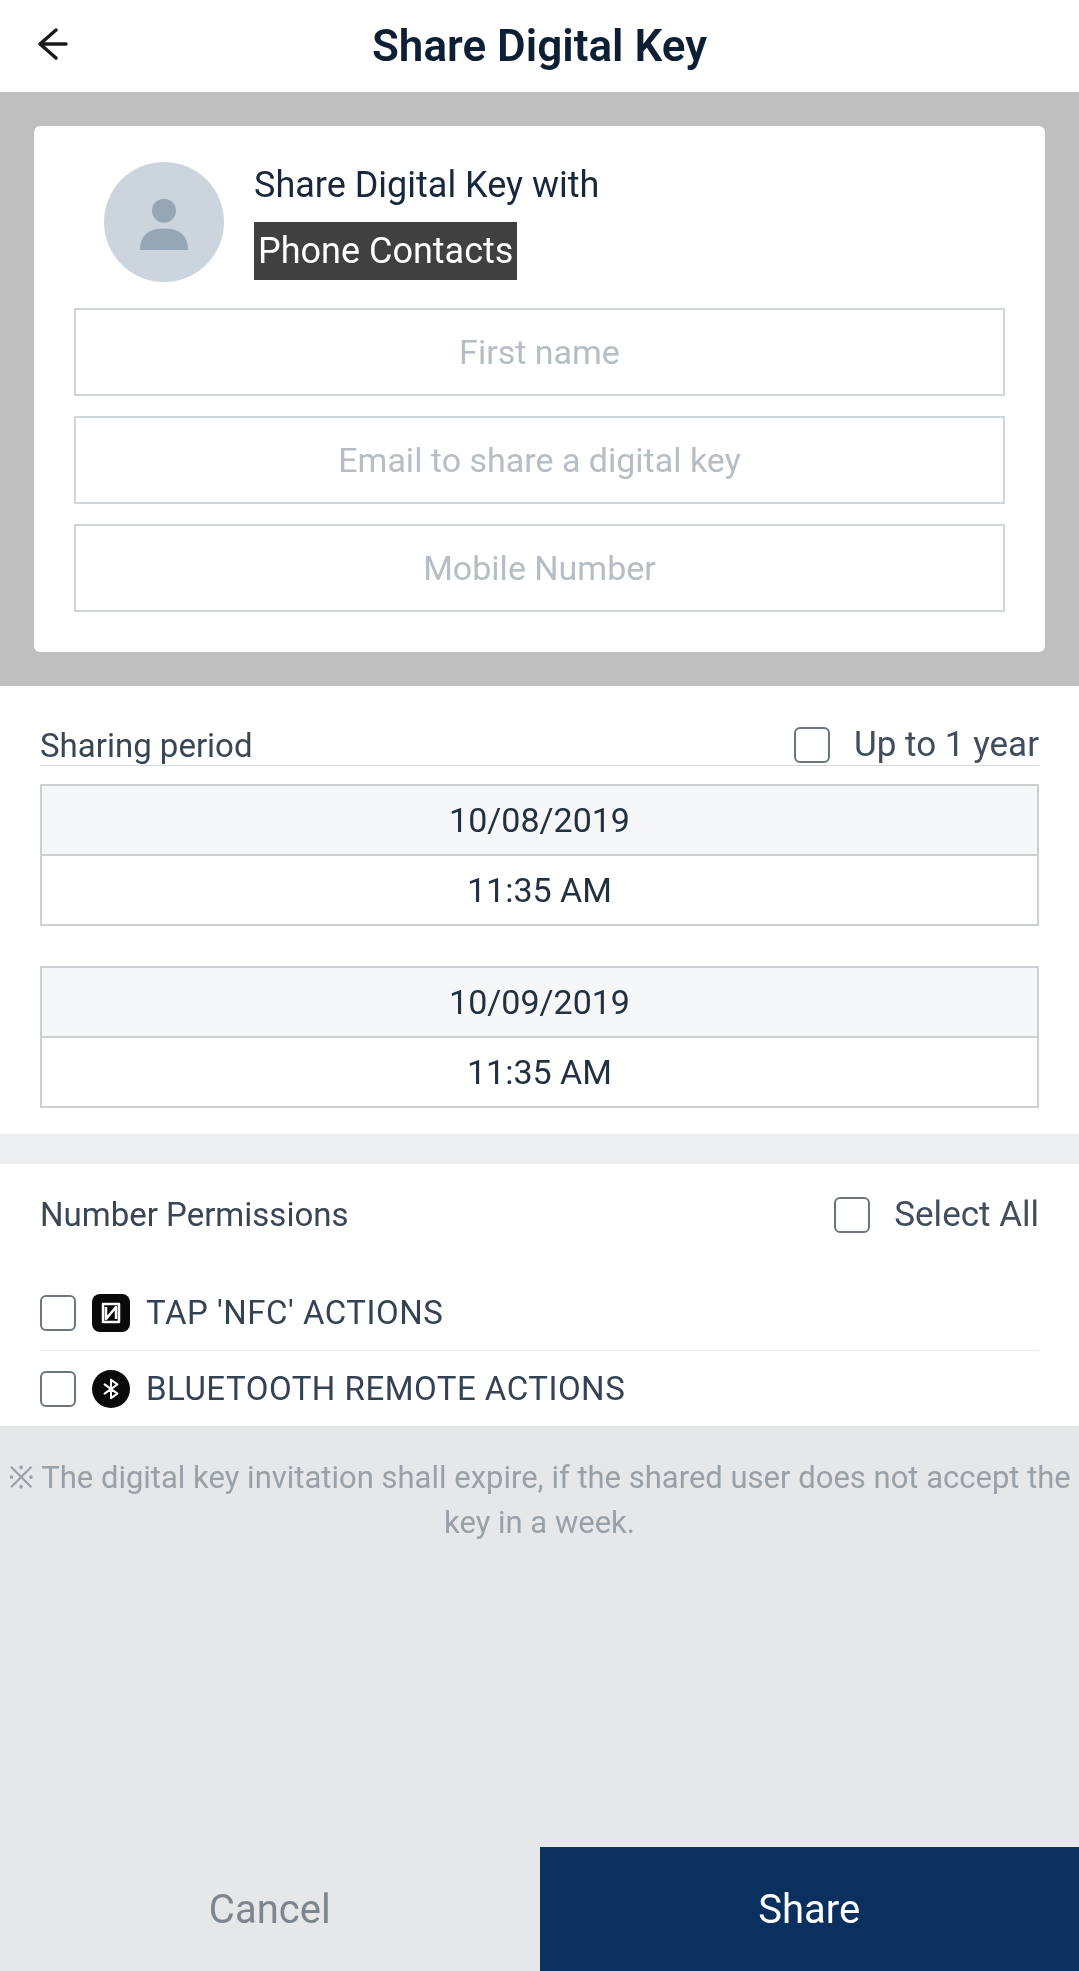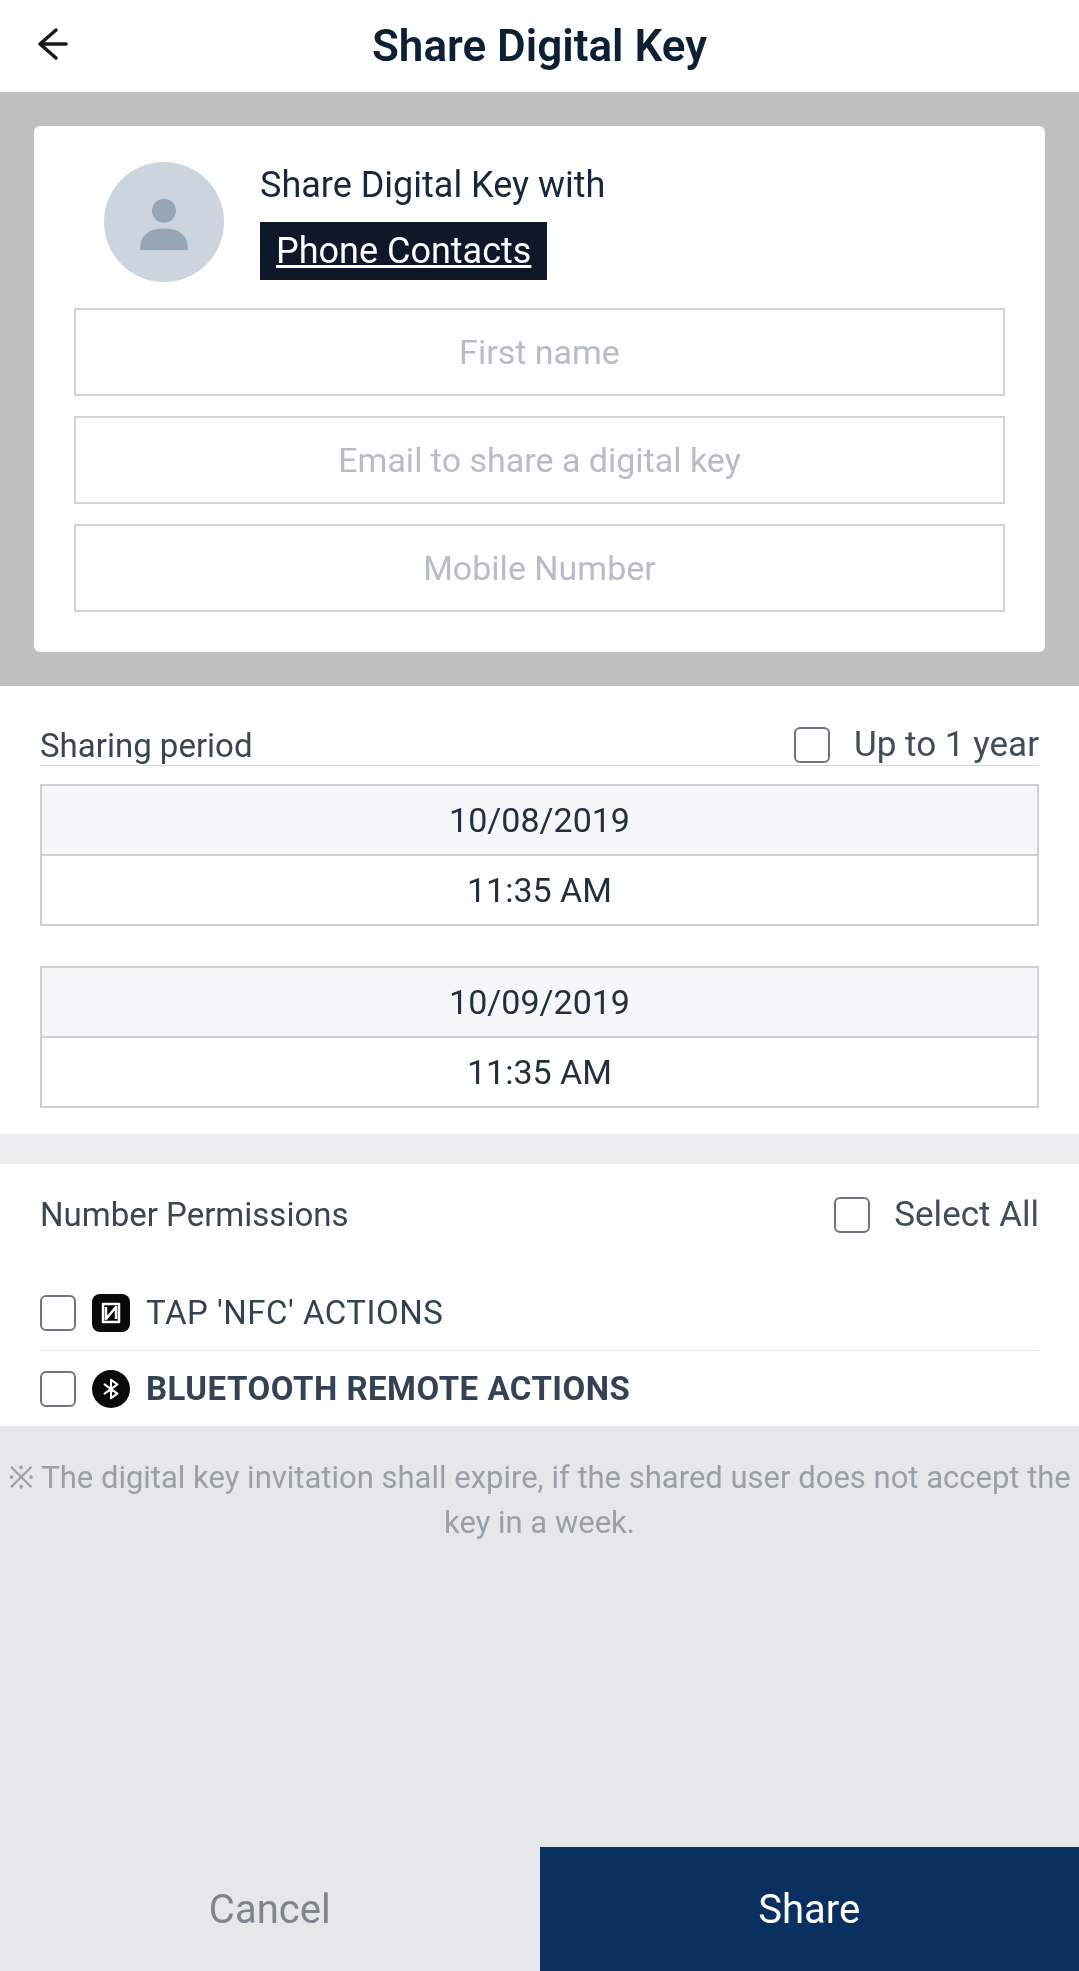--- a/index.html
+++ b/index.html
@@ -5,23 +5,23 @@
     * { box-sizing: border-box; margin: 0; padding: 0; font-family: -apple-system, BlinkMacSystemFont, 'Segoe UI', Roboto, Helvetica, Arial, sans-serif; }
     body { width: 1079px; height: 1971px; background: #fff; display: flex; flex-direction: column; color: #17293f; }
     .header { height: 92px; display: flex; align-items: center; position: relative; background: #fff; }
     .back-btn { position: absolute; left: 30px; top: 50%; transform: translateY(-50%); cursor: pointer; }
     .header-title { flex: 1; text-align: center; font-size: 44px; font-weight: 600; color: #0d1f33; }
     .gray-area { background: #bfbfbf; padding: 34px; }
     .card { background: #fff; border-radius: 6px; padding: 36px 40px 40px 40px; }
     .card-top-row { display: flex; align-items: center; gap: 30px; margin-bottom: 26px; padding-left: 30px; }
     .avatar { width: 120px; height: 120px; border-radius: 50%; background: #ccd4dd; display: flex; align-items: center; justify-content: center; flex-shrink: 0; }
     .avatar svg { width: 80px; height: 80px; }
-    .share-with-col { display: flex; flex-direction: column; gap: 16px; margin-left: 6px; }
+    .share-with-col { display: flex; flex-direction: column; gap: 16px; }
     .share-with-label { font-size: 36px; color: #18273b; }
-    .phone-contacts-btn { background: #0f172a; color: #fff; font-size: 36px; padding: 8px 16px; width: fit-content; cursor: pointer; text-decoration: underline; }
+    .phone-contacts-btn { background: #404040; color: #fff; font-size: 36px; padding: 8px 4px; width: fit-content; cursor: pointer; }
     .name-row { display: flex; gap: 22px; margin-bottom: 20px; }
     .input { border: 2px solid #d0d5da; background: #fff; font-size: 34px; text-align: center; color: #333; padding: 22px 10px; width: 100%; }
     .input::placeholder { color: #b6bdc4; }
     .section-white { background: #fff; padding: 20px 40px 26px 40px; }
     .section-row { display: flex; align-items: flex-end; justify-content: space-between; height: 60px; border-bottom: 1px solid #d6d9dc; }
     .section-label { font-size: 33px; color: #3a4654; }
     .right-check-group { display: flex; align-items: center; gap: 24px; }
     .checkbox { width: 36px; height: 36px; border: 2.5px solid #6d7680; border-radius: 6px; background: #fff; cursor: pointer; }
     .check-label { font-size: 35px; color: #414d5b; }
     .period-row { display: flex; align-items: center; justify-content: space-between; margin-top: 34px; padding: 0 64px; gap: 0; }
@@ -32,21 +32,21 @@
     .chev { width: 28px; height: 40px; }
     .date-time-row { display: flex; gap: 40px; margin-top: 18px; flex-direction: column; }
     .datetime-col { flex: 1; border: 2px solid #cdd0d3; }
     .date-cell, .time-cell { text-align: center; font-size: 34px; padding: 14px 0; color: #22303f; background: #f6f7f8; cursor: pointer; }
     .date-cell { border-bottom: 2px solid #cdd0d3; }
     .time-cell { background: #fff; }
     .gap-strip { height: 30px; background: #eceeef; }
     .perm-section { background: #fff; padding: 30px 40px 0 40px; }
     .perm-header-row { display: flex; justify-content: space-between; align-items: center; margin-bottom: 40px; }
     .perm-item { display: flex; align-items: center; gap: 16px; padding: 18px 0; border-bottom: 1px solid #e5e7e9; }
-    .perm-item:last-of-type { border-bottom: none; font-weight: bold; }
+    .perm-item:last-of-type { border-bottom: none; }
     .perm-icon-box { width: 38px; height: 38px; border-radius: 8px; background: #0a0a0a; display: flex; align-items: center; justify-content: center; flex-shrink: 0; }
     .perm-label { font-size: 33px; color: #354254; letter-spacing: 0.5px; }
     .footer-note-area { background: #e6e7e9; padding: 30px 8px 0 8px; text-align: center; flex: 1; }
     .footer-note { font-size: 31px; color: #98a0a8; line-height: 1.45; }
     .bottom-buttons { display: flex; height: 124px; }
     .bottom-btn { flex: 1; display: flex; align-items: center; justify-content: center; font-size: 40px; cursor: pointer; }
     .cancel-btn { background: #e6e7e9; color: #7d858e; }
     .share-btn { background: #09305e; color: #fff; }
   </style>
 </head>

